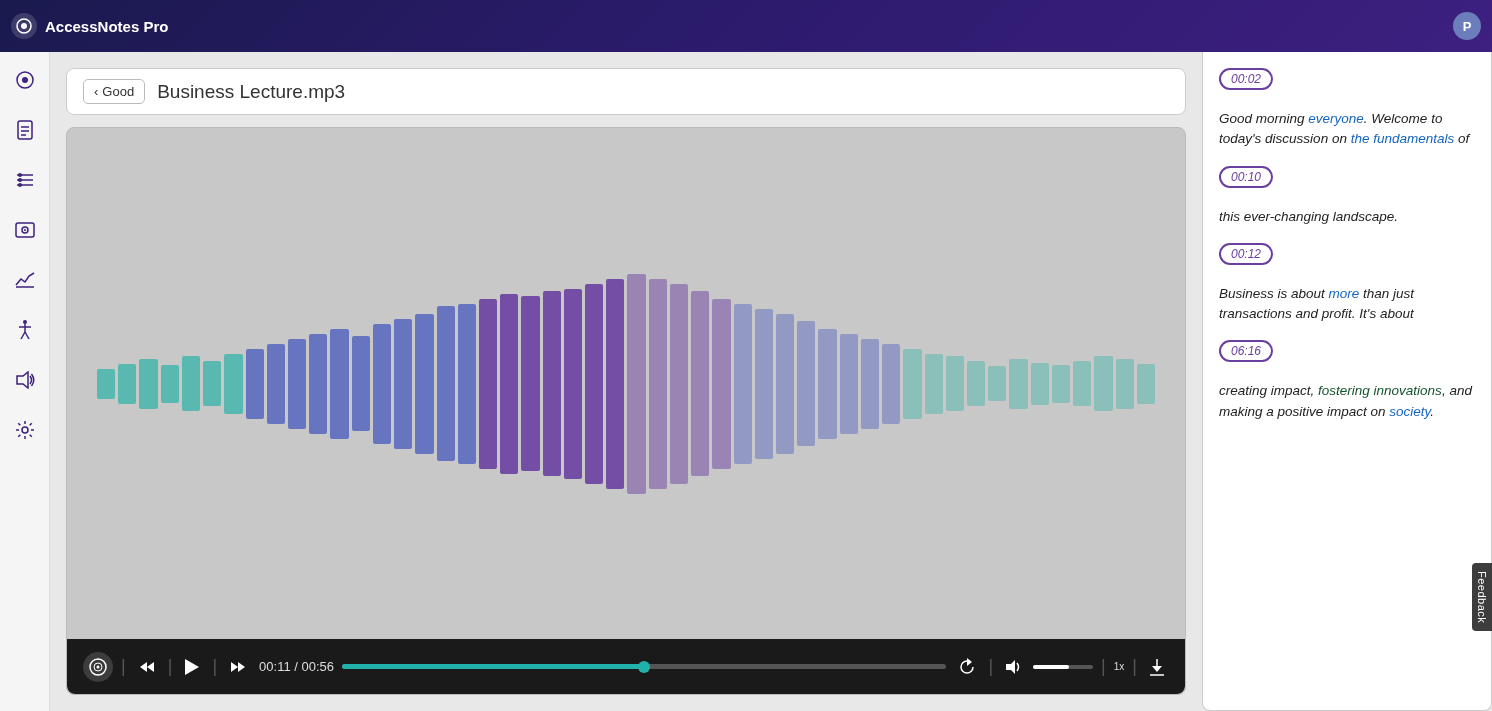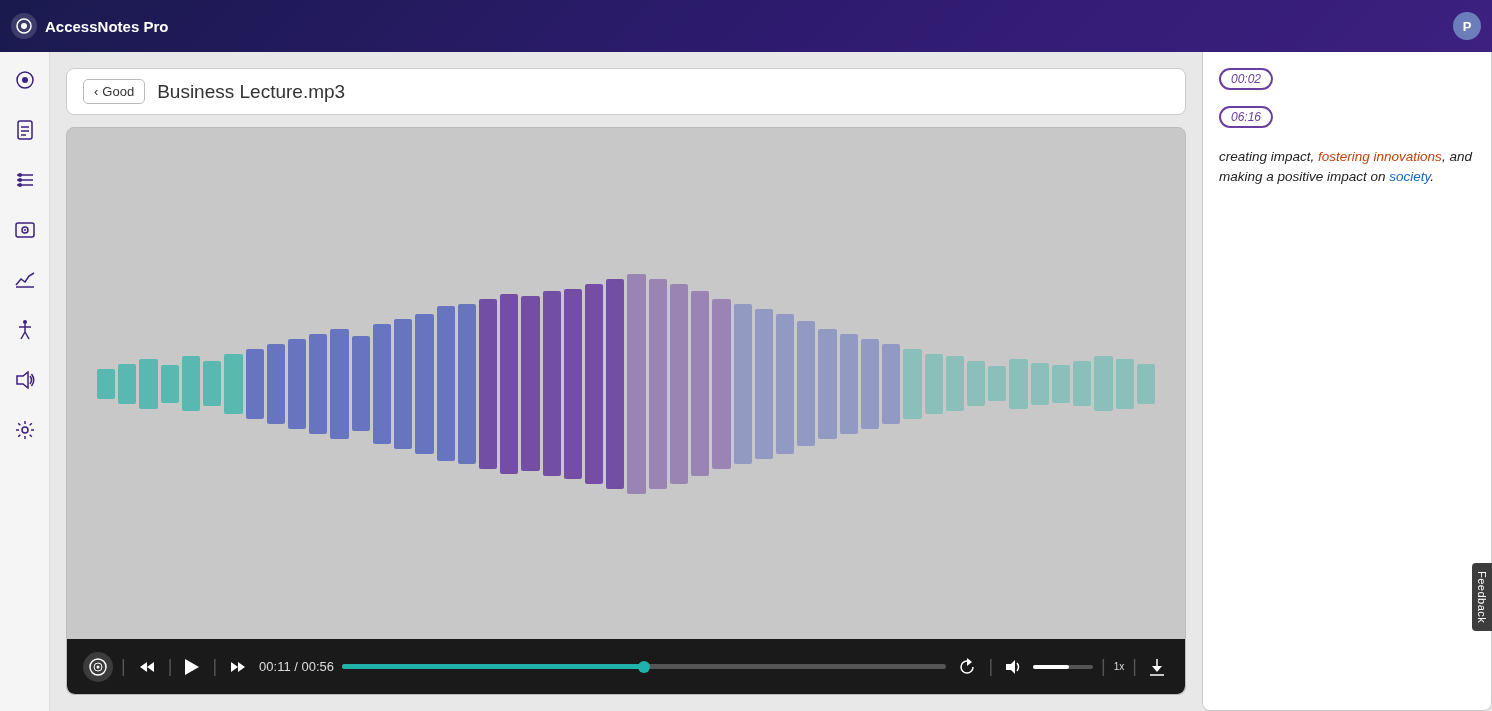--- a/index.html
+++ b/index.html
@@ -296,21 +296,21 @@
       color: #6b3fa0;
       font-weight: 500;
       width: fit-content;
     }
     .transcript-text {
       font-size: 13.5px;
       line-height: 1.5;
       color: #222;
     }
     .highlight-blue { color: #1565c0; }
-    .highlight-orange { color: #c2410c; margin-top: 34px; }
+    .highlight-orange { color: #14532d; margin-top: 34px; }
 
     
     .feedback-tab {
       position: fixed;
       right: 0;
       bottom: 80px;
       background: #3d3d3d;
       color: white;
       font-size: 11px;
       padding: 8px 4px;
@@ -540,20 +540,29 @@
           </svg>
         </button>
       </div>
     </div>
   </div>
 
   <div class="right-panel">
     <div class="transcript-panel" id="transcript-panel">
     <div class="transcript-entry">
           <div class="timestamp-badge">00:02</div>
+          <div class="transcript-text"><span>Good morning </span><span class="highlight-blue">everyone</span><span>. Welcome to today's discussion on </span><span class="highlight-blue">the fundamentals</span><span> of</span></div>
+        </div>
+        <div class="transcript-entry">
+          <div class="timestamp-badge">00:10</div>
+          <div class="transcript-text"><span>this ever-changing landscape.</span></div>
+        </div>
+        <div class="transcript-entry">
+          <div class="timestamp-badge">00:12</div>
+          <div class="transcript-text"><span>Business is about </span><span class="highlight-blue">more</span><span> than just transactions and profit. It's about</span></div>
         </div>
         <div class="transcript-entry">
           <div class="timestamp-badge">06:16</div>
           <div class="transcript-text"><span>creating impact, </span><span class="highlight-orange">fostering innovations</span><span>, and making a positive impact on </span><span class="highlight-blue">society</span><span>.</span></div>
         </div>
       </div>
   </div>
 </div>
 
 <div class="feedback-tab">Feedback</div>

